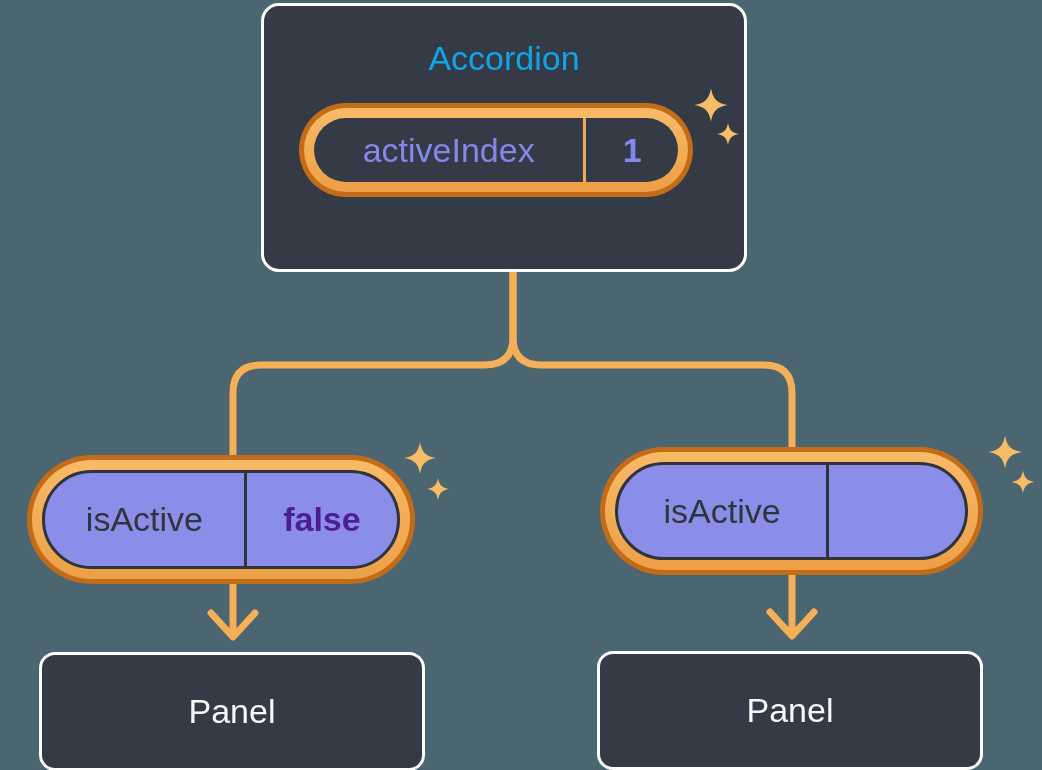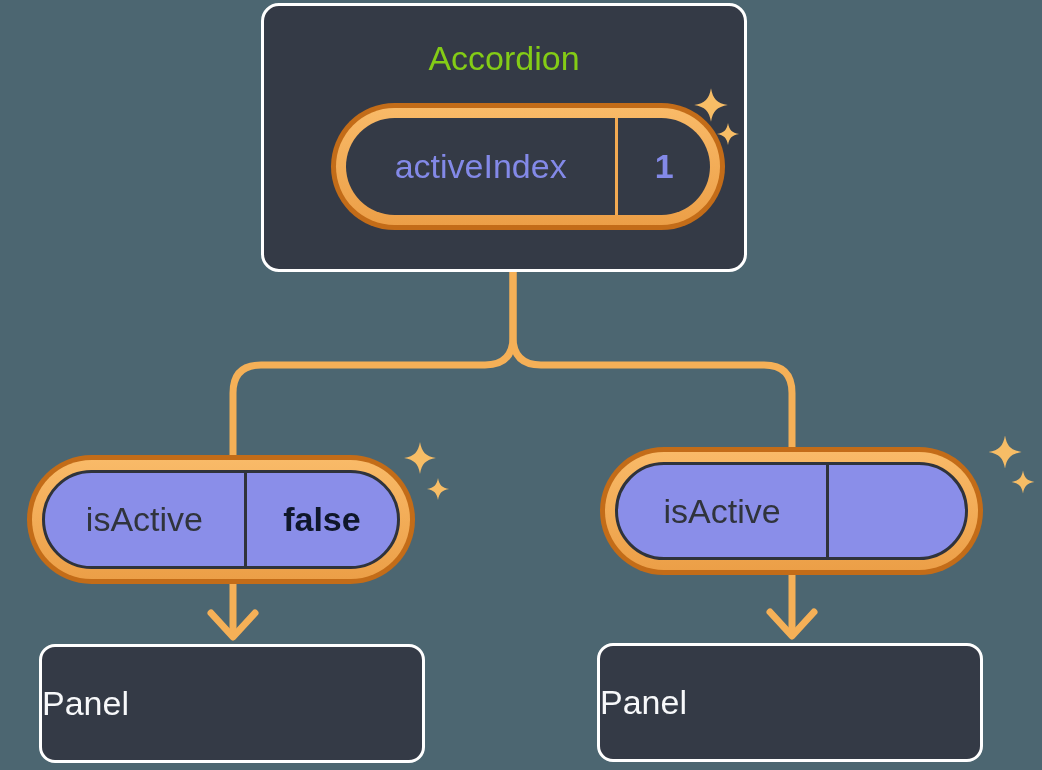--- a/index.html
+++ b/index.html
@@ -17,56 +17,57 @@
   .node{
     position:absolute;
     background:#343A46;
     border:3px solid #FFFFFF;
     box-sizing:border-box;
     z-index:2;
   }
   .accordion-box{left:261px;top:3px;width:486px;height:269px;border-radius:18px;}
   .node-title{
     position:absolute;left:0;top:33px;width:100%;
-    text-align:center;font-size:34px;font-weight:500;color:#84cc16;
+    text-align:center;font-size:34px;font-weight:500;color:#0ea5e9;
   }
   .panel{
-    display:flex;align-items:center;justify-content:flex-start;
+    display:flex;align-items:center;justify-content:center;
     font-size:34px;font-weight:500;color:#F7F8FA;
     border-radius:16px;
+    margin-top:8px;
   }
   .panel-left{left:39px;top:644px;width:386px;height:119px;}
   .panel-right{left:597px;top:643px;width:386px;height:119px;}
 
   .pill-outer{
     position:absolute;box-sizing:border-box;
     background:#C36C18;border-radius:999px;padding:5px;z-index:3;
   }
-  .pill-state{left:331px;top:103px;width:394px;height:127px;}
+  .pill-state{left:299px;top:103px;width:394px;height:94px;}
   .pill-prop-left{left:27px;top:455px;width:388px;height:129px;}
   .pill-prop-right{left:600px;top:447px;width:383px;height:128px;}
   .pill-mid{
     width:100%;height:100%;box-sizing:border-box;
     background:linear-gradient(180deg,#F9BA68,#EC9F47);
     border-radius:999px;padding:10px;
   }
   .pill-core{
     width:100%;height:100%;box-sizing:border-box;
     border-radius:999px;display:flex;align-items:stretch;overflow:hidden;
   }
   .core-dark{background:#343A46;}
   .core-purple{background:#8A8EE9;border:3px solid #2F333B;text-align:center;}
   .cell{display:flex;align-items:center;justify-content:center;font-size:34px;}
   .cell-key{flex:0 0 auto;}
   .cell-val{flex:1 1 auto;font-weight:700;}
   .pill-state .cell-key{width:74%;color:#8389E8;}
   .pill-state .cell-val{color:#8389E8;}
   .pill-prop-left .cell-key{width:56.5%;color:#30343C;}
   .pill-prop-right .cell-key{width:60%;color:#30343C;}
-  .core-purple .cell-val{color:#0f172a;}
+  .core-purple .cell-val{color:#4c1d95;}
   .divider{flex:0 0 auto;align-self:stretch;}
   .divider-orange{width:3px;background:#F3AA52;}
   .divider-dark{width:3px;background:#2F333B;}
 </style>
 </head>
 <body>
 
 <div class="canvas">
 
   <svg class="layer connector-layer" viewBox="0 0 1042 770">

